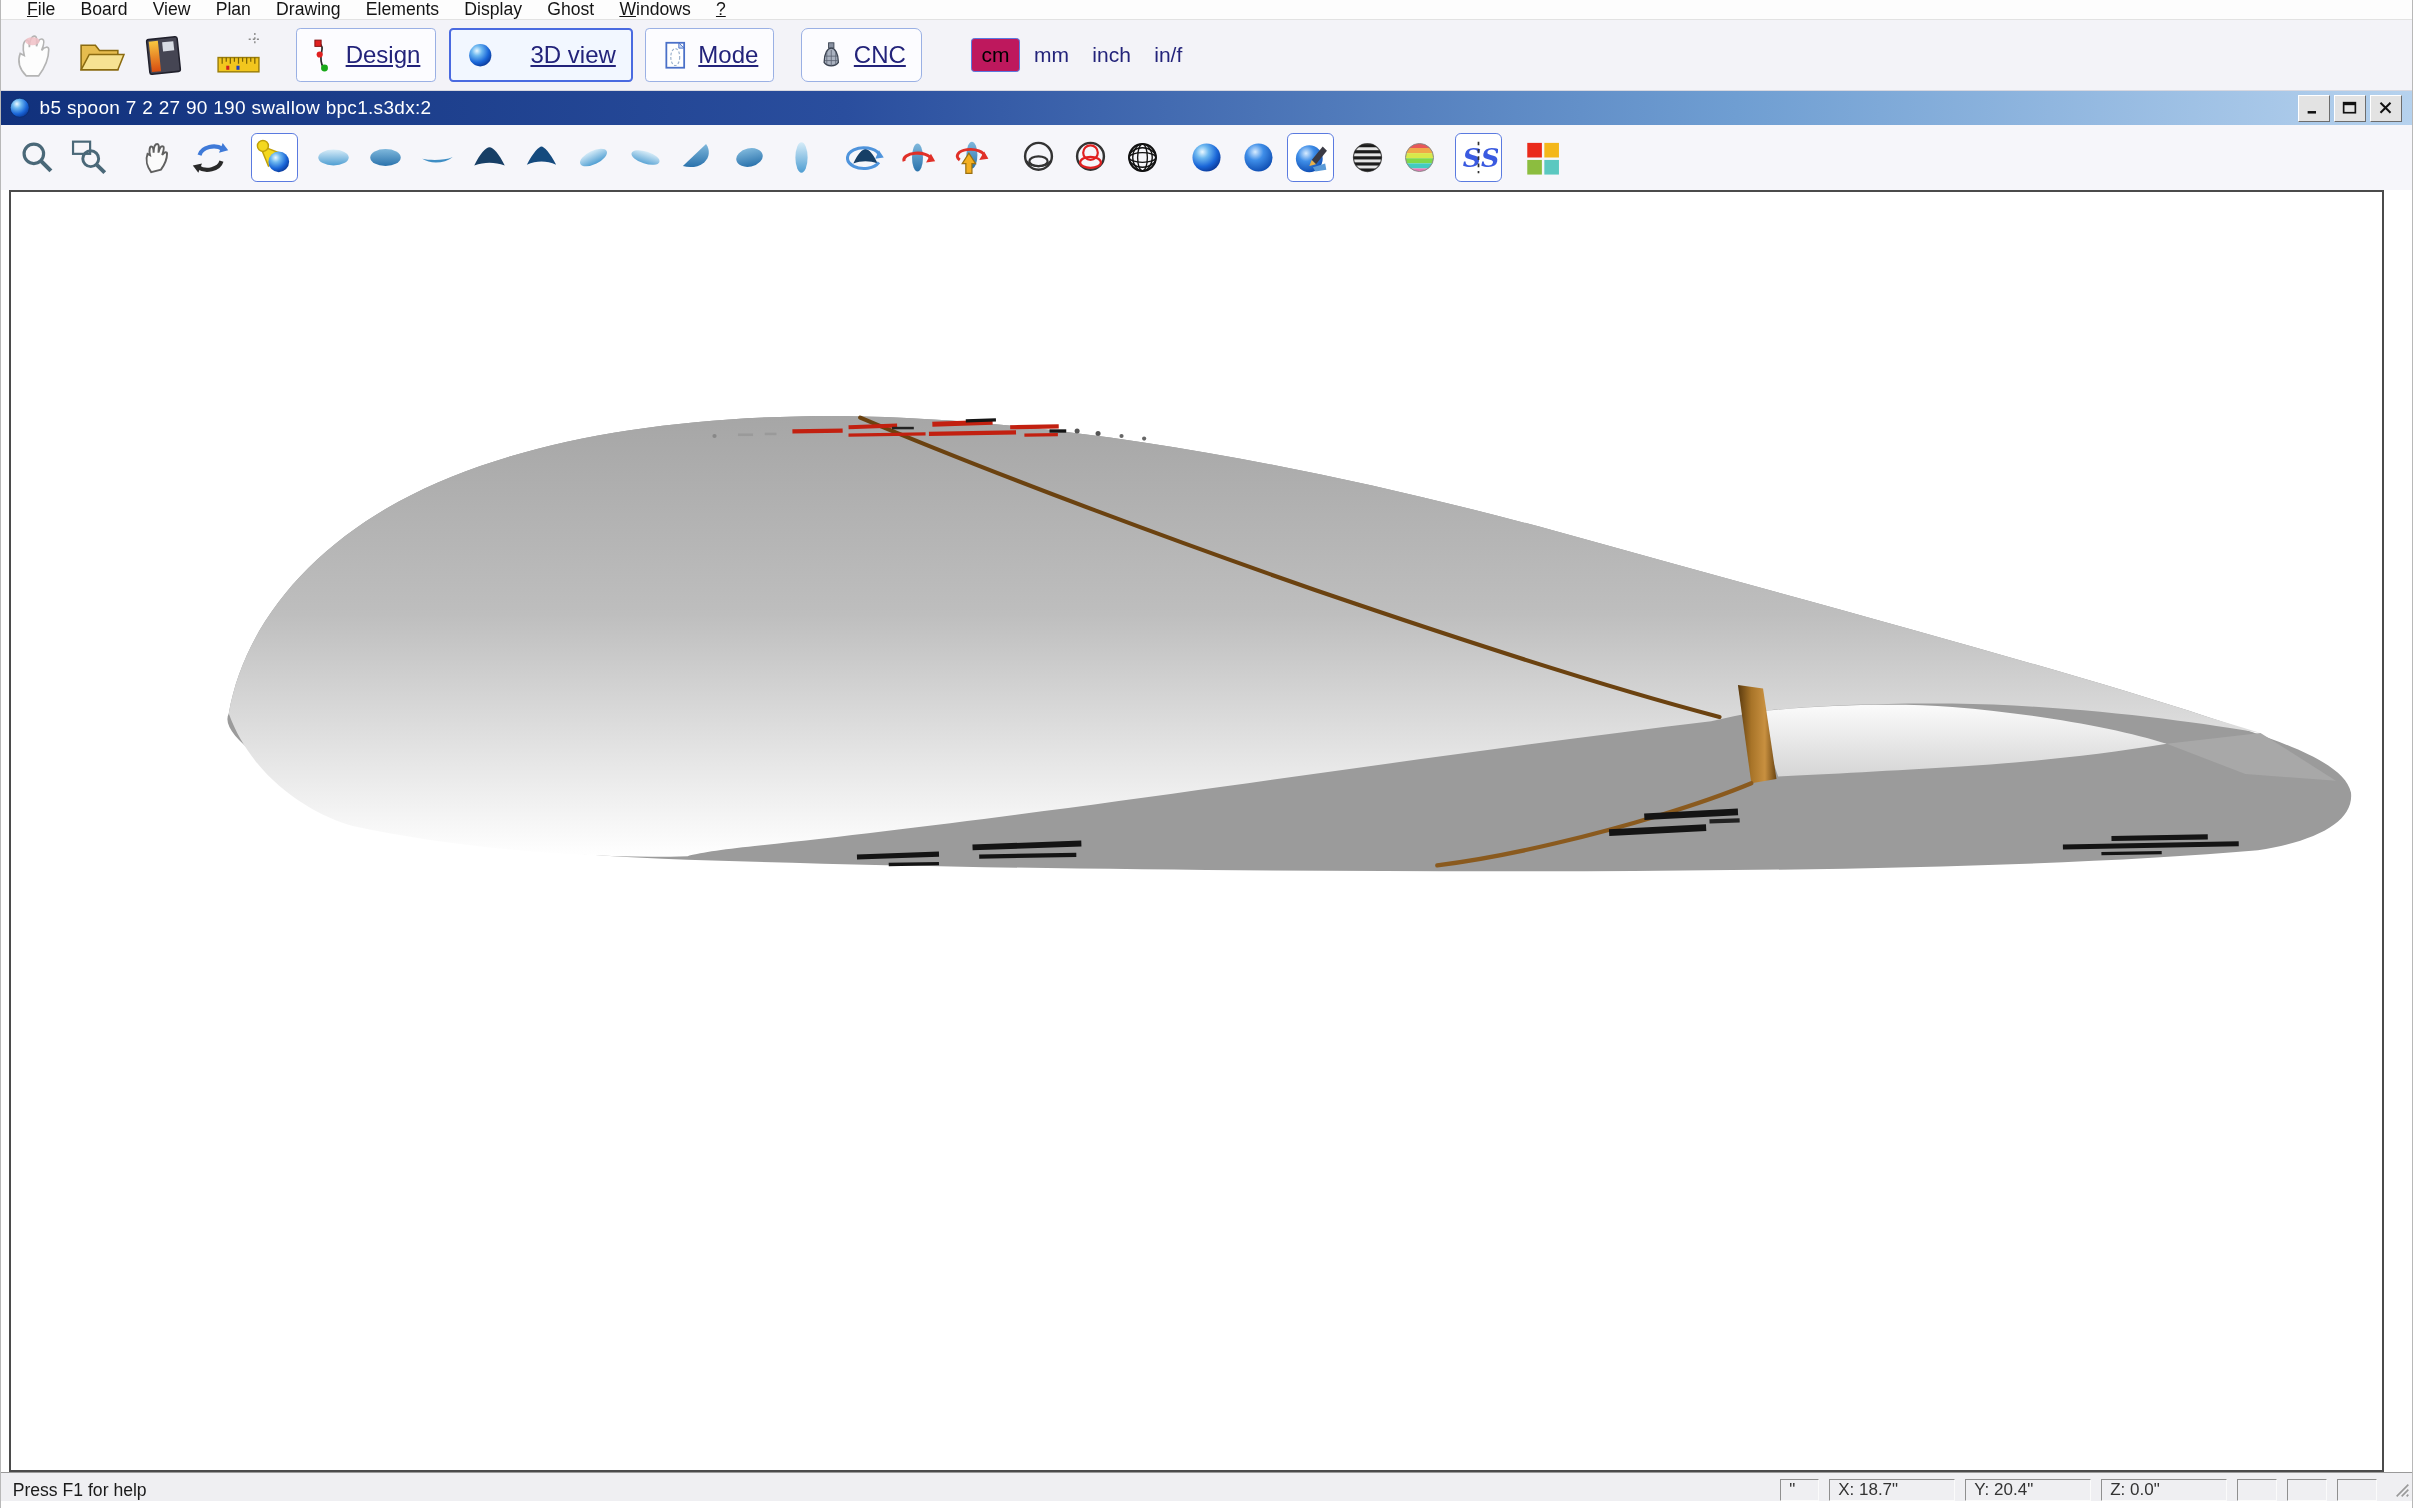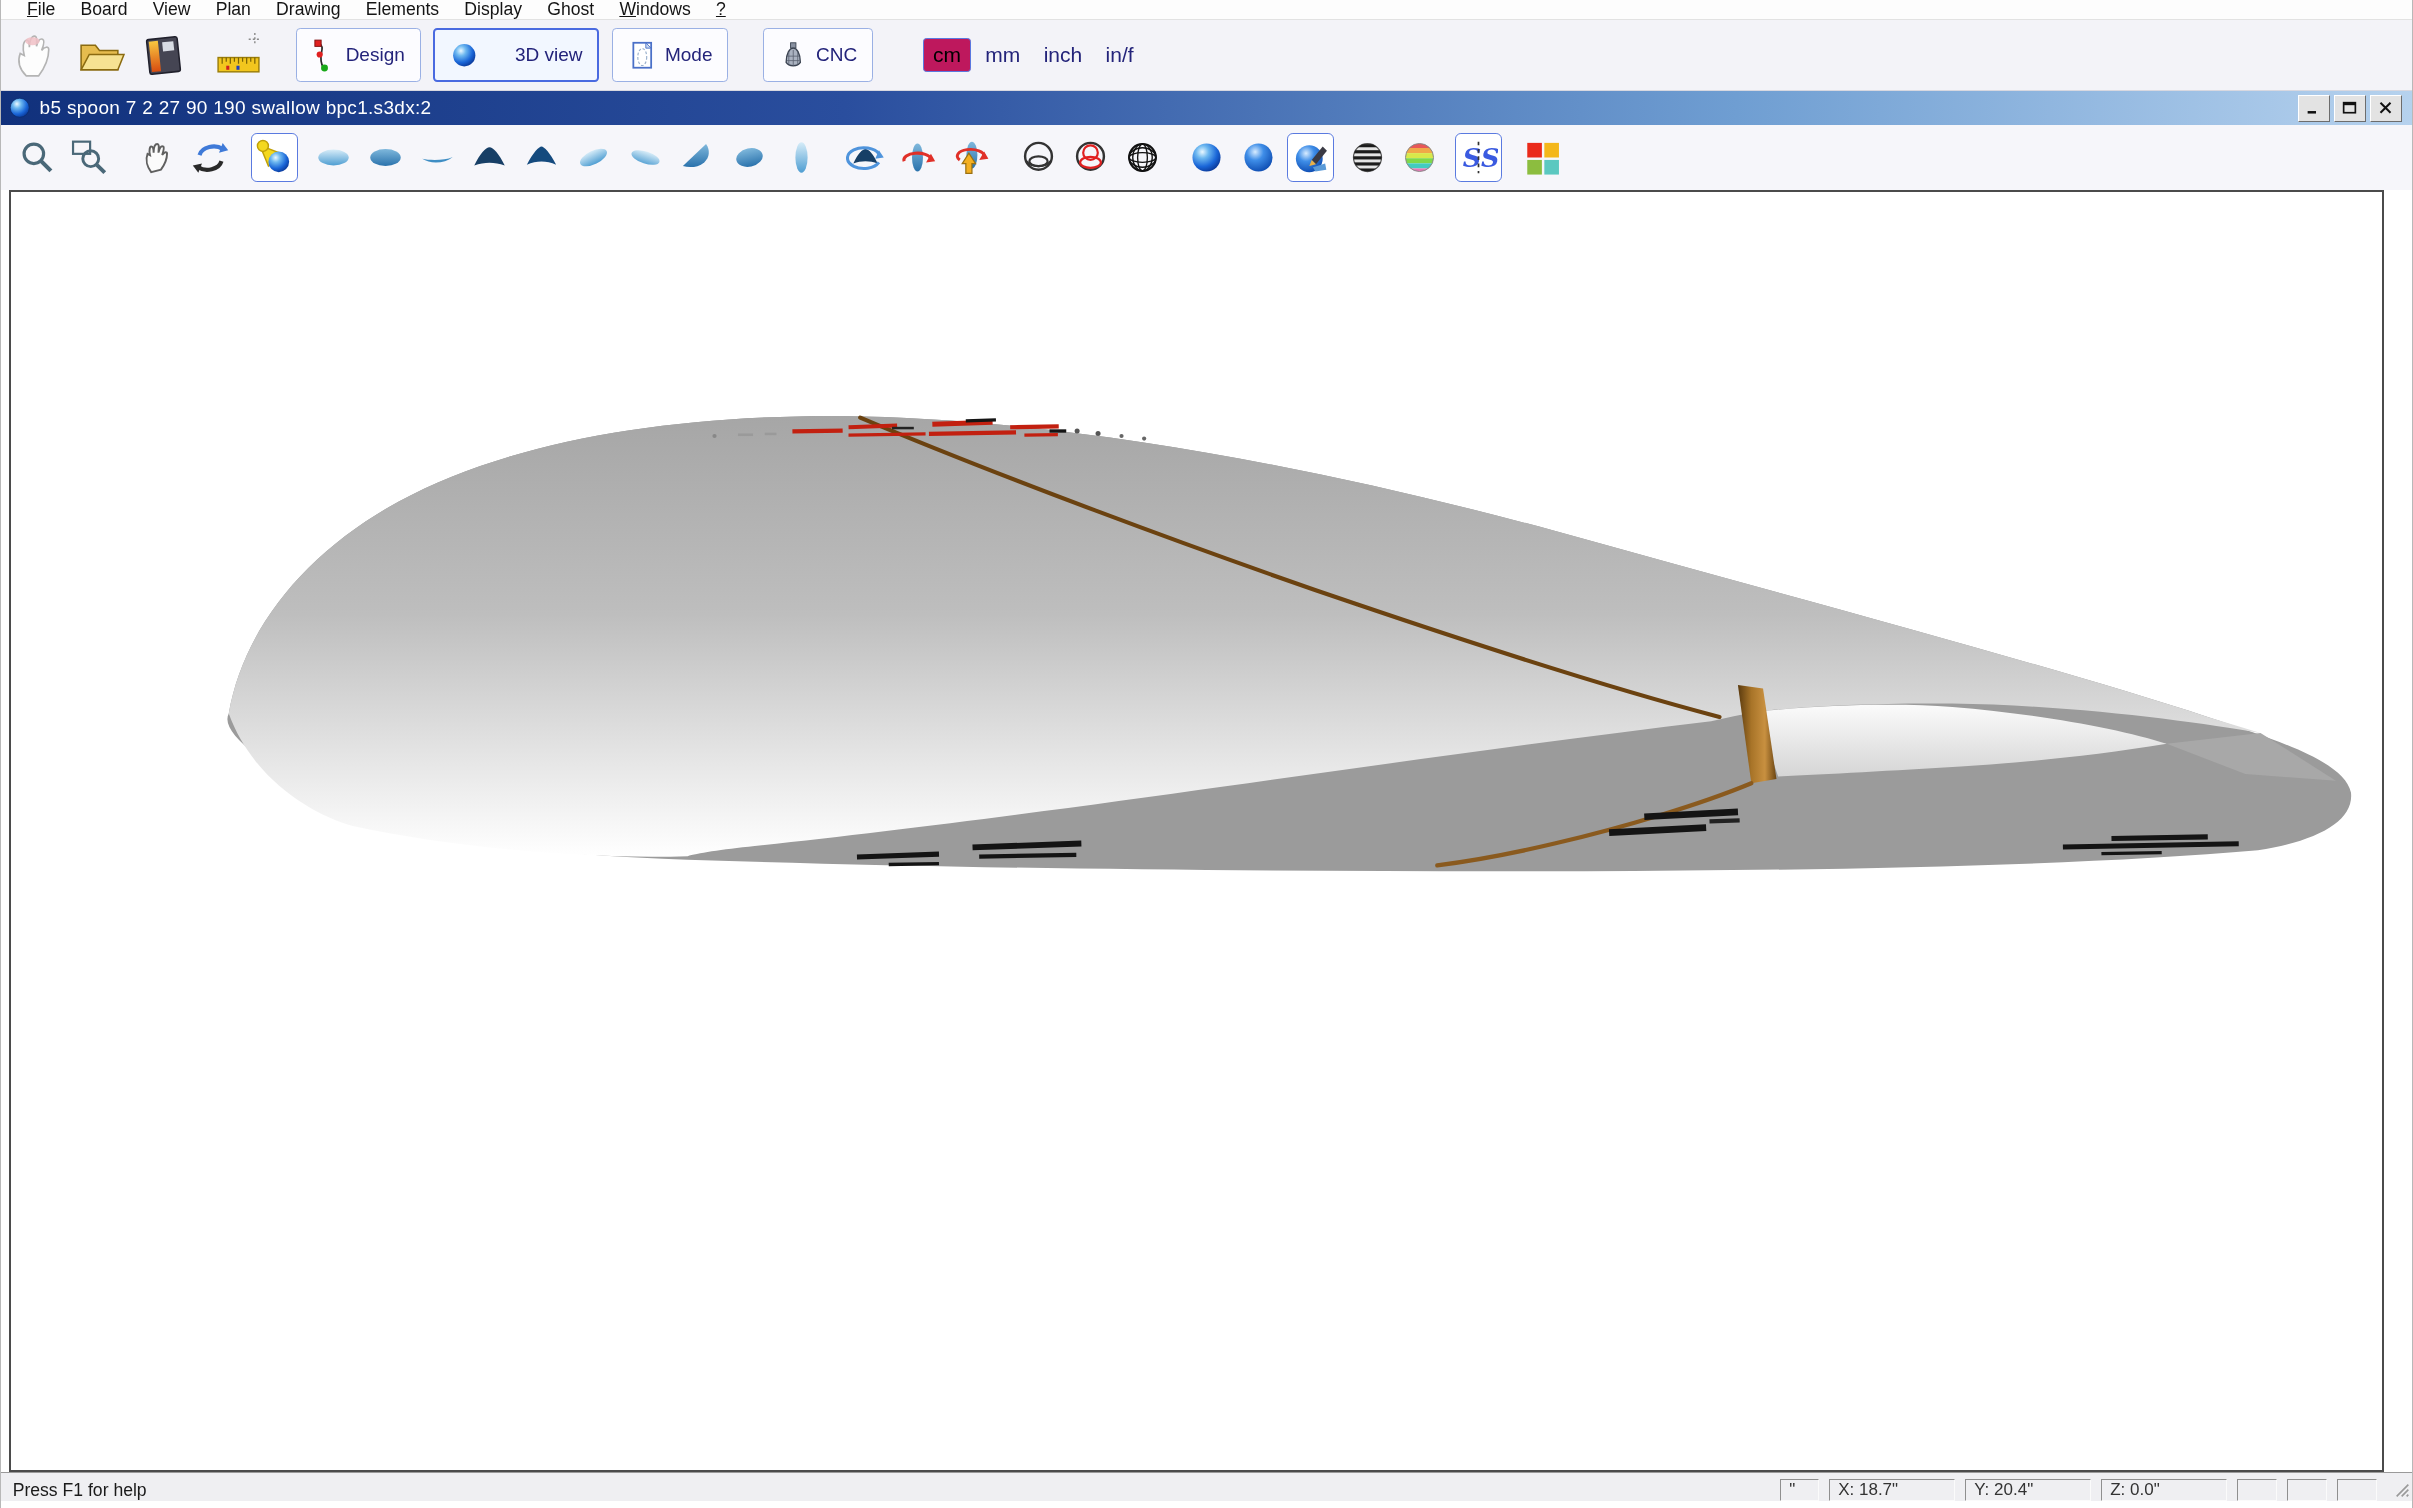--- a/index.html
+++ b/index.html
@@ -17,21 +17,21 @@
   .menu-item { display:inline-block; padding:0 12.6px; font-size:17.6px; color:#141414; cursor:default; }
   .u-first::first-letter { text-decoration:underline; }
   .u-all { text-decoration:underline; }
 
   
   .toolbar-main { height:71px; background:#f3f3f8; border-bottom:0.8px solid #d8d8e0;
     display:flex; align-items:center; padding-left:8.4px; }
   .tb-icon { width:55px; height:57px; display:flex; align-items:center; justify-content:center; margin-right:8.4px; }
   .mode-btn { display:flex; align-items:center; gap:8.4px; height:54px; padding:0 15px;
     border:1.7px solid #9ab0e4; border-radius:4.2px; background:#fcfcff;
-    font-size:19px; color:#23237a; margin-right:12.6px; font-family:inherit; }
+    font-size:24px; color:#23237a; margin-right:12.6px; font-family:inherit;text-decoration:underline; }
   .mode-btn.active { border:2.5px solid #4a6ae0; background:#f2f7ff;gap:36px; }
   .units { display:flex; align-items:center; margin-left:37px; font-size:21px; color:#23237a; }
   .unit { padding:4.2px 9.2px; margin-right:5px; }
   .unit.selected { border:1.7px solid #5a78e0; border-radius:3.4px; color:#000; background:#be185d; }
 
   
   .doc-titlebar { height:34px;
     background:linear-gradient(90deg,#11317c 0%,#2a4e9e 35%,#6f9ed2 72%,#b6d2ee 100%);
     display:flex; align-items:center; padding:0 6.7px; }
   .doc-title { color:#fff; font-size:19px; font-weight:normal; margin-left:8.4px; letter-spacing:0.3px; }
@@ -172,21 +172,21 @@
     <span>3D view</span>
   </button>
   <button class="mode-btn">
     <svg width="28.5" height="28.5" viewBox="0 0 32 32">
       <rect x="6" y="2" width="20" height="28" fill="#ffffff" stroke="#4a70c8" stroke-width="2"></rect>
       <polygon points="20,2 26,8 20,8" fill="#c8d8f0" stroke="#4a70c8" stroke-width="1"></polygon>
       <ellipse cx="16" cy="18" rx="5" ry="9.5" stroke="#9ab0cc" stroke-width="1.3" stroke-dasharray="3 2" fill="none"></ellipse>
     </svg>
     <span>Mode</span>
   </button>
-  <button class="mode-btn" style="margin-left:22px;">
+  <button class="mode-btn" style="margin-left:14px;border-radius:7px;">
     <svg width="28.5" height="28.5" viewBox="0 0 32 32">
       <rect x="13" y="2" width="6" height="6" fill="#8890a0" stroke="#3a4250"></rect>
       <path d="M8 24 C8 14 12 8 16 8 C20 8 24 14 24 24 C21 29 11 29 8 24 Z" fill="#aab2c0" stroke="#3a4250" stroke-width="1.5"></path>
       <path d="M11 12 v14 M16 10 v18 M21 12 v14 M9 17 h14 M9 22 h14" stroke="#5a6270" stroke-width="0.9"></path>
     </svg>
     <span>CNC</span>
   </button>
 
   <div class="units">
     <span class="unit selected">cm</span>

